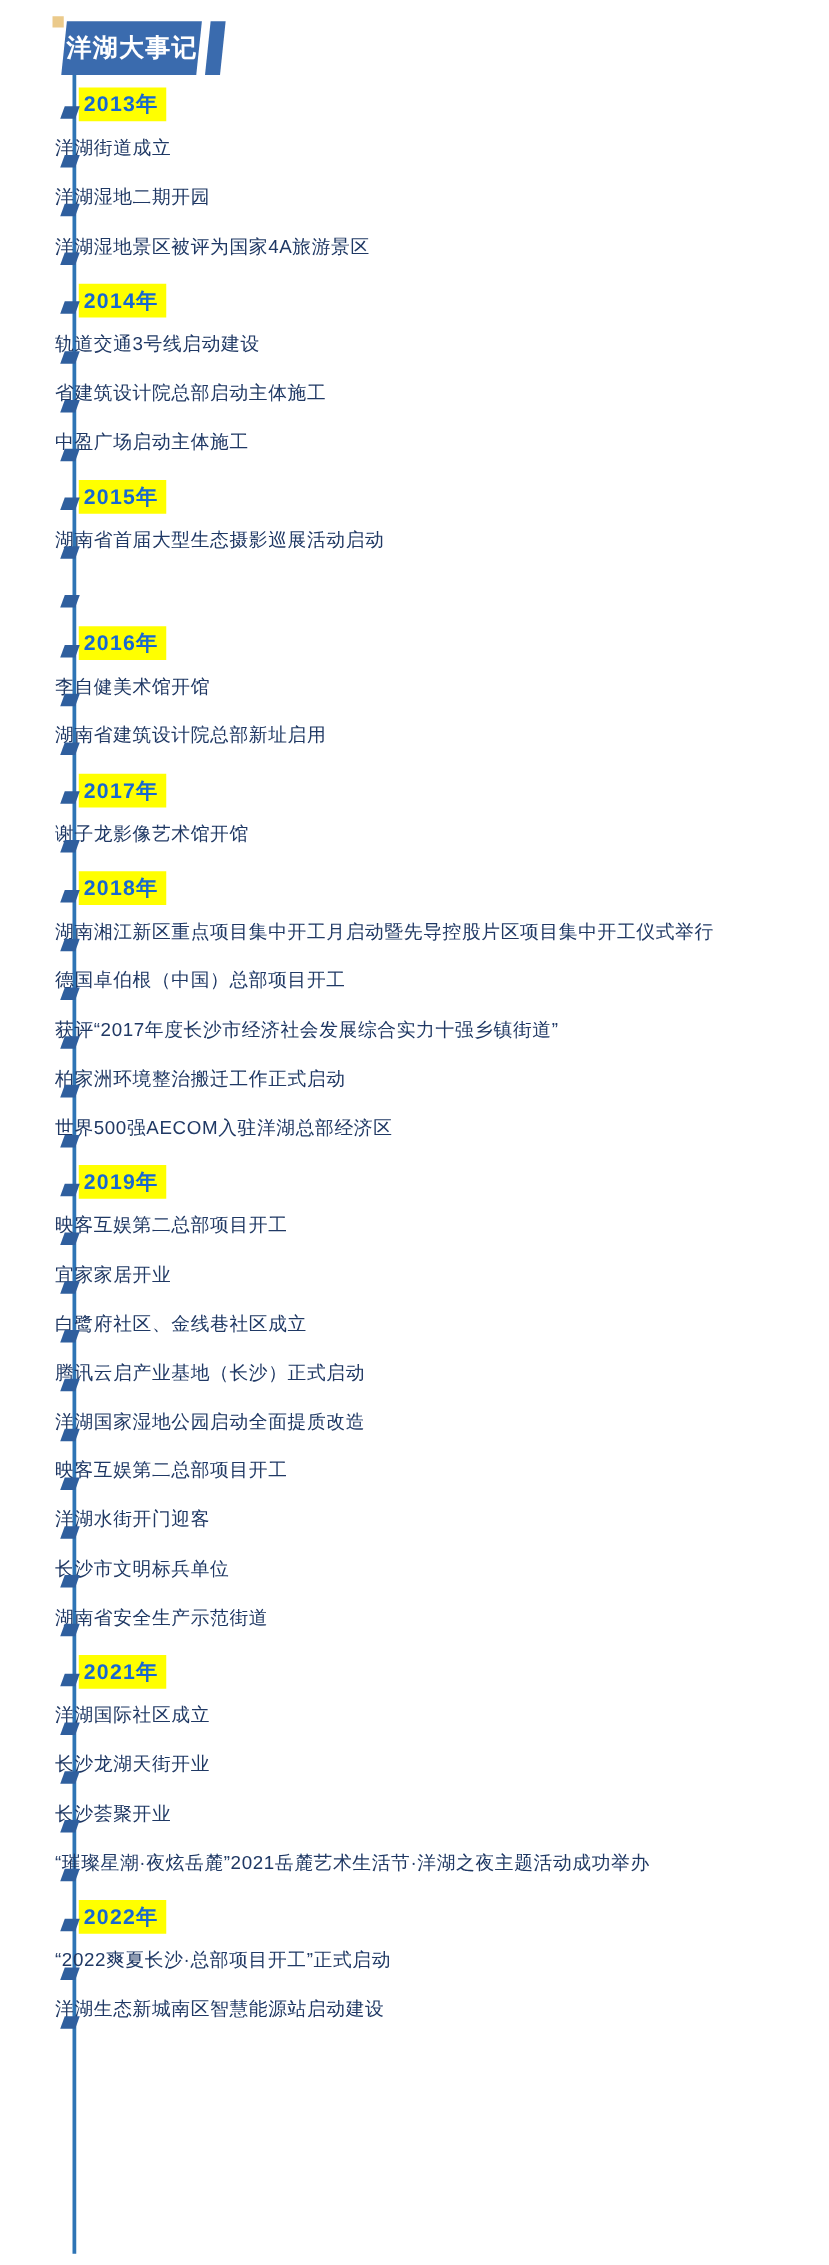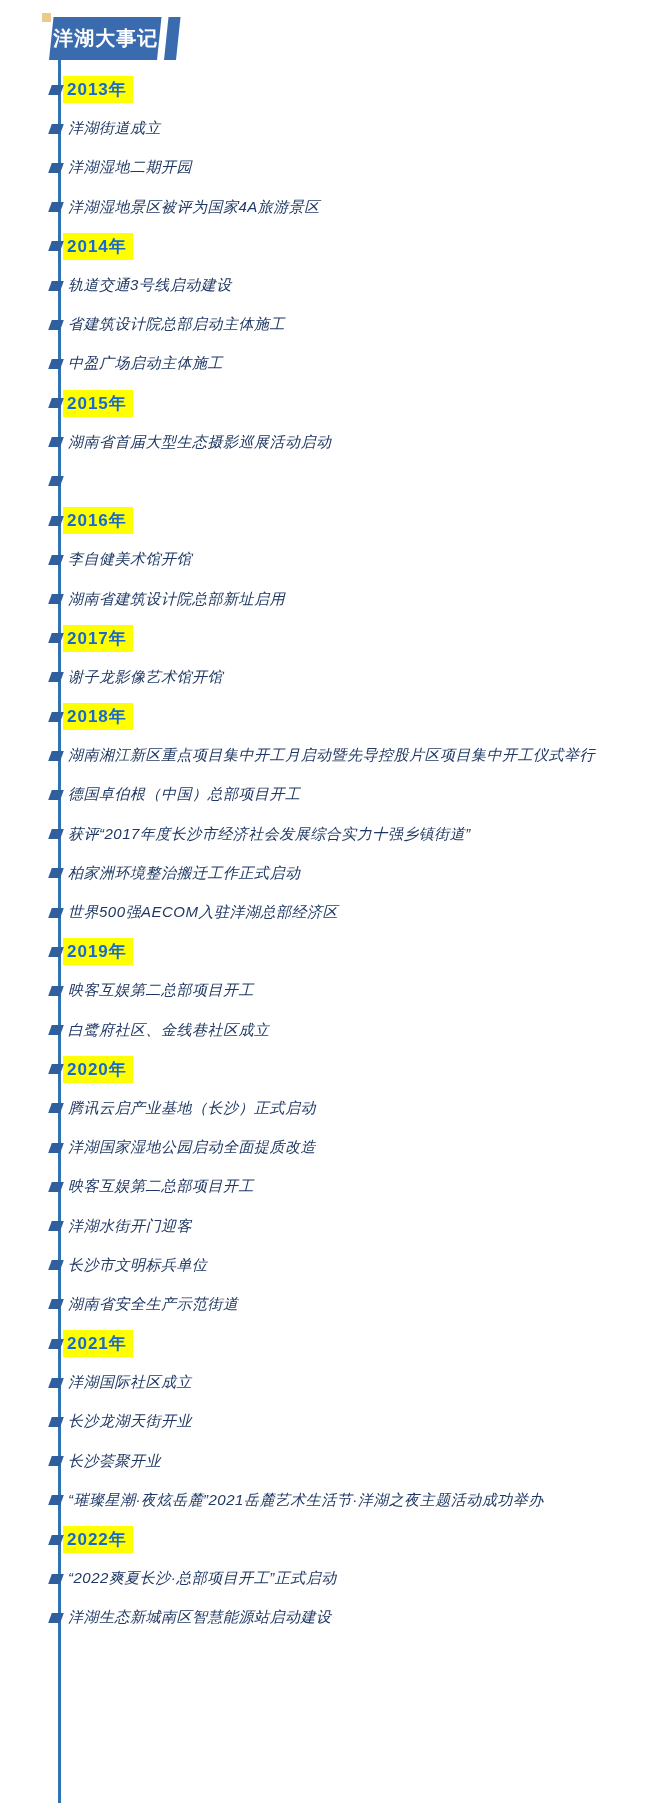--- a/index.html
+++ b/index.html
@@ -80,21 +80,21 @@
   .rows {
     position: absolute;
     top: 70px;
     left: 0;
     right: 0;
   }
   .row {
     position: relative;
     height: 39.2px;
     display: flex;
-    align-items: center;
+    align-items: flex-start;
   }
   .bullet {
     position: absolute;
     left: 50px;
     top: calc(50% - 5px);
     width: 12px;
     height: 10px;
     background: var(--bullet-blue);
     transform: skewX(-20deg);
   }
@@ -104,25 +104,24 @@
   .row.year .label {
     margin-left: 63px;
     background: var(--year-highlight);
     color: var(--year-blue);
     font-weight: bold;
     font-size: 17px;
     letter-spacing: 1px;
     padding: 2px 6px 2px 4px;
   }
   .row.event .label {
-    margin-left: 68px;
+    margin-left: 44px;
     color: var(--event-navy);
     font-size: 15px;
     letter-spacing: 0.5px;
-    font-style: italic;
   }
 </style>
 </head>
 <body>
 
 <div class="page">
 
   <div class="header">
     <span class="corner-square"></span>
     <div class="badge">
@@ -225,25 +224,25 @@
         <div class="row year">
           <span class="bullet"></span>
           <span class="label">2019年</span>
         </div>
         <div class="row event">
           <span class="bullet"></span>
           <span class="label">映客互娱第二总部项目开工</span>
         </div>
         <div class="row event">
           <span class="bullet"></span>
+          <span class="label">宜家家居开业</span>
+        </div>
+        <div class="row event">
+          <span class="bullet"></span>
           <span class="label">白鹭府社区、金线巷社区成立</span>
-        </div>
-        <div class="row year">
-          <span class="bullet"></span>
-          <span class="label">2020年</span>
         </div>
         <div class="row event">
           <span class="bullet"></span>
           <span class="label">腾讯云启产业基地（长沙）正式启动</span>
         </div>
         <div class="row event">
           <span class="bullet"></span>
           <span class="label">洋湖国家湿地公园启动全面提质改造</span>
         </div>
         <div class="row event">

